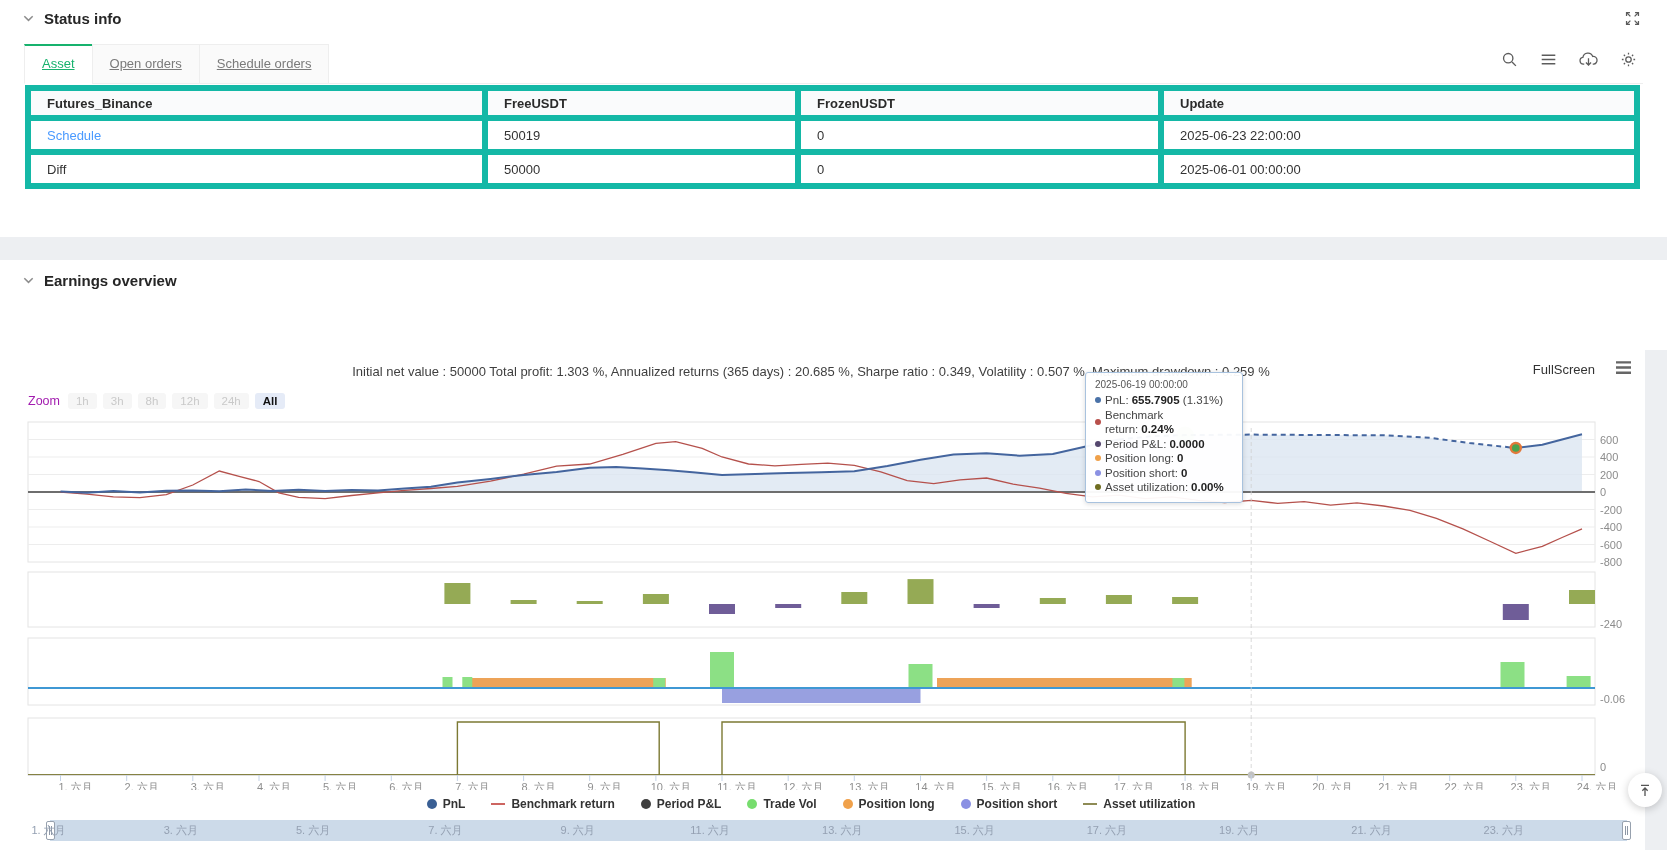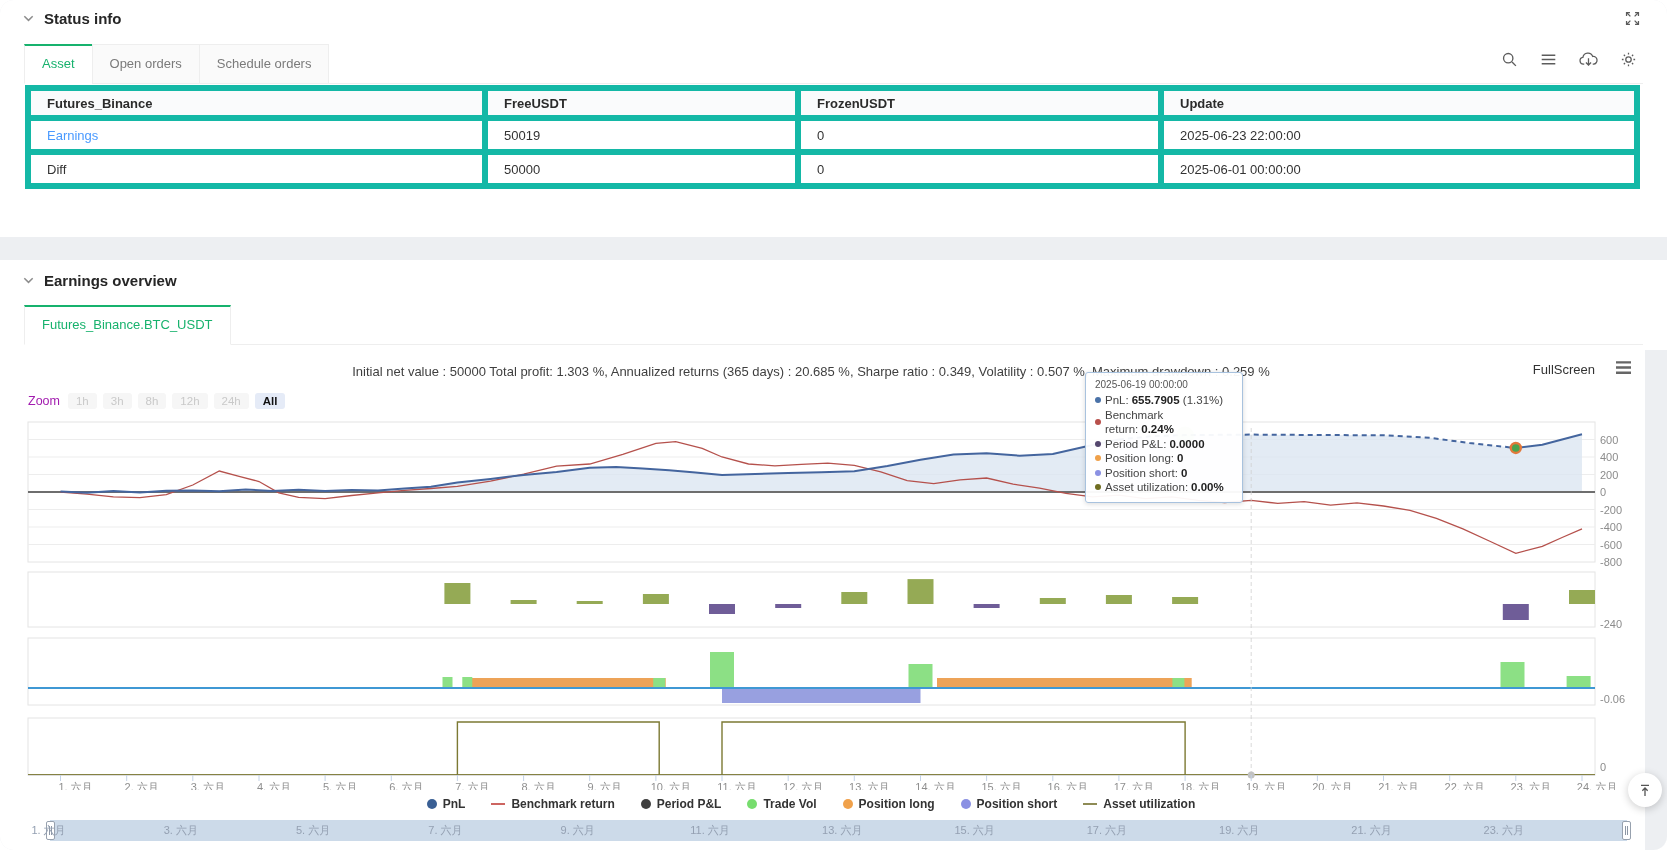--- a/index.html
+++ b/index.html
@@ -1,30 +1,30 @@
 <!DOCTYPE html>
 <html><head>
 <meta charset="utf-8">
 <style>
   * { margin:0; padding:0; box-sizing:border-box; }
   html,body { font-family:"Liberation Sans", sans-serif; }
-  .page { position:relative; width:1667px; height:850px; background:#edeff2; overflow:hidden;border-radius:14px; }
+  .page { position:relative; width:1667px; height:850px; background:#edeff2; overflow:hidden; }
   .card { position:absolute; background:#fff; }
   .status-card { left:0; top:0; width:1667px; height:237px; }
   .earnings-card { left:0; top:260px; width:1667px; height:590px; }
 
   .sec-header { position:absolute; left:22px; top:10px; display:flex; align-items:center; gap:9px; }
   .sec-title { font-size:15px; font-weight:700; color:#262626; }
   .chev { color:#8c8c8c; display:inline-flex; cursor:pointer; }
 
   .expand-btn { position:absolute; right:26px; top:10px; color:#595959; cursor:pointer; }
 
   .tabs { position:absolute; left:24px; right:24px; display:flex; border-bottom:1px solid #eeeeee; height:40px; }
   .tab { height:40px; line-height:37px; padding:0 17px; font-size:13px; color:#7a7a7a; background:#fafafa;
-         border:1px solid #eeeeee; margin-right:-1px; cursor:pointer; white-space:nowrap; }
+         border:1px solid #eeeeee; margin-right:-1px; cursor:pointer; white-space:nowrap;text-decoration:underline; }
   .tab.active { background:#fff; color:#17b26d; border-top:2px solid #17b26d; line-height:35px;
                 border-bottom:1px solid #fff; margin-bottom:-1px; }
   .status-tabs { top:44px; }
   .earn-tabs { top:45px; }
 
   .toolbar-icons { position:absolute; right:30px; top:51px; display:flex; gap:22px; align-items:center; color:#5c5c5c; }
   .toolbar-icons .icon { cursor:pointer; display:inline-flex; }
 
   table.asset { position:absolute; left:25px; top:85px; width:1609px; border-collapse:collapse; table-layout:fixed; }
   table.asset th, table.asset td { border:6px solid #14b8a6; font-size:13px; text-align:left; padding:0 16px; }
@@ -127,21 +127,21 @@
       <thead>
           <tr id="asset-head">
             <th>Futures_Binance</th>
             <th>FreeUSDT</th>
             <th>FrozenUSDT</th>
             <th>Update</th>
           </tr>
         </thead>
       <tbody id="asset-body">
           <tr>
-            <td style="color: rgb(74, 154, 255);">Earnings</td>
+            <td style="color: rgb(74, 154, 255);">Schedule</td>
             <td>50019</td>
             <td>0</td>
             <td>2025-06-23 22:00:00</td>
           </tr>
           <tr>
             <td>Diff</td>
             <td>50000</td>
             <td>0</td>
             <td>2025-06-01 00:00:00</td>
           </tr>
@@ -150,23 +150,20 @@
   </section>
 
   <section class="card earnings-card">
     <div class="sec-header" style="top:12px;">
       <span class="chev">
         <svg width="13" height="13" viewBox="0 0 14 14" fill="none" stroke="#8c8c8c" stroke-width="1.6">
             <path d="M2.5 4.5 L7 9 L11.5 4.5"></path>
           </svg>
       </span>
       <h2 class="sec-title">Earnings overview</h2>
-    </div>
-    <div class="tabs earn-tabs">
-      <div class="tab active">Futures_Binance.BTC_USDT</div>
     </div>
 
     <div class="chart-wrap">
       <div class="summary">Initial net value : 50000 Total profit: 1.303 %, Annualized returns (365 days) : 20.685 %, Sharpe ratio : 0.349, Volatility : 0.507 %, Maximum drawdown : 0.259 %</div>
       <div class="fullscreen">
         <span class="fs-label">FullScreen</span>
         <span>
           <svg width="17" height="15" viewBox="0 0 18 16" fill="none" stroke="#666" stroke-width="2.6">
               <path d="M1 2.5h16M1 8h16M1 13.5h16"></path>
             </svg>

